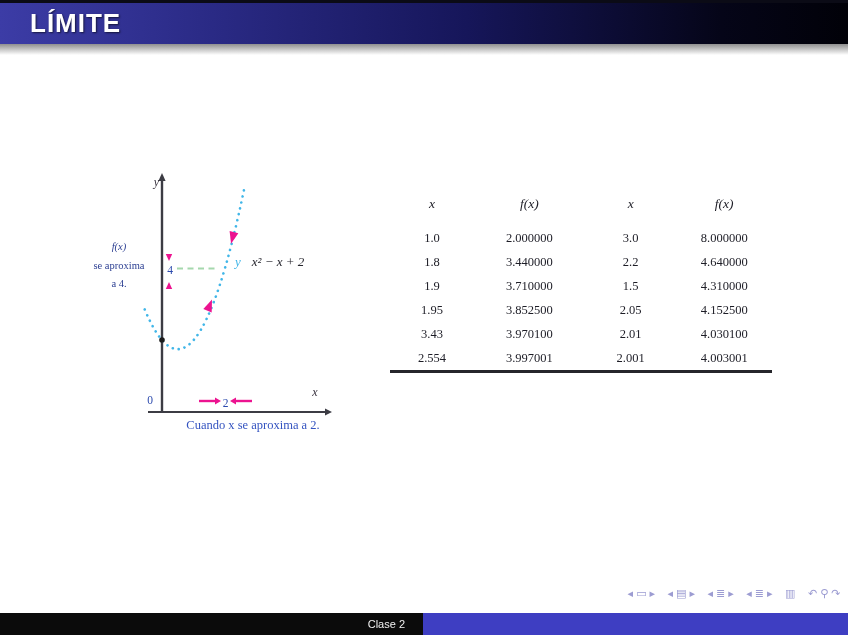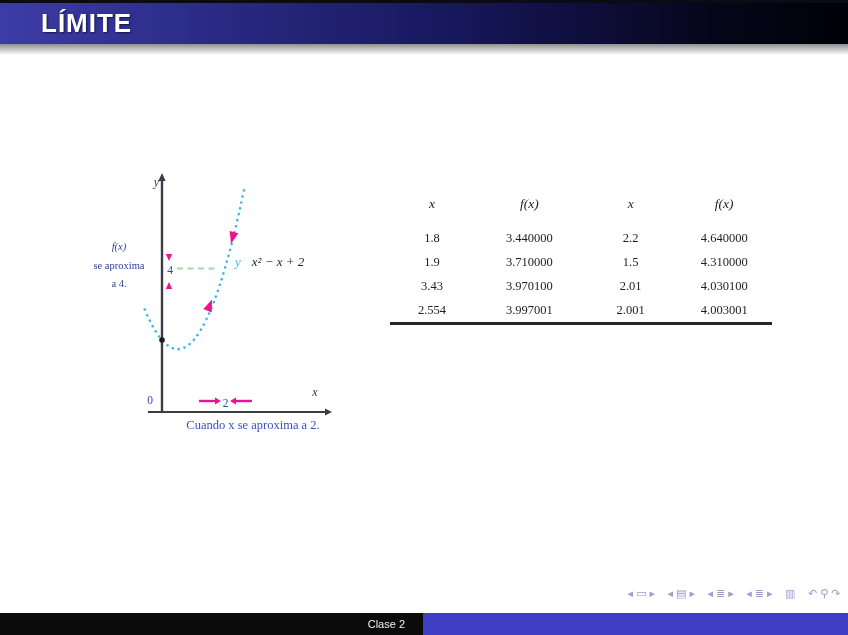--- a/index.html
+++ b/index.html
@@ -8,21 +8,21 @@
     font-family:"Liberation Sans","DejaVu Sans",sans-serif;
   }
   
   .titlebar{
     position:absolute;left:0;top:0;width:848px;height:41px;
     border-top:3px solid #0b0b16;
     background:linear-gradient(to right,#3c3ca6 0%,#2a2a85 25%,#16165a 55%,#050518 85%,#010108 100%);
     display:flex;align-items:center;
   }
   .titlebar h1{
-    margin:11px;padding-left:30px;color:#ffffff;font-size:26px;font-weight:bold;
+    margin:0;padding-left:30px;color:#ffffff;font-size:26px;font-weight:bold;
     letter-spacing:1px;text-shadow:1px 1px 2px rgba(0,0,0,0.6);
   }
   .titlebar-shadow{
     position:absolute;left:0;top:44px;width:848px;height:11px;
     background:linear-gradient(to bottom,#8f8f8f,#ffffff);
   }
   
   .figure{position:absolute;left:85px;top:170px;width:275px;height:270px;}
   .figure svg{display:block;}
   .figure text{font-family:"Liberation Serif","DejaVu Serif",serif;}
@@ -123,30 +123,42 @@
       <thead>
         <tr>
             <th>x</th>
             <th>f(x)</th>
             <th>x</th>
             <th>f(x)</th>
           </tr>
       </thead>
       <tbody>
           <tr>
+            <td>1.0</td>
+            <td>2.000000</td>
+            <td>3.0</td>
+            <td>8.000000</td>
+          </tr>
+          <tr>
             <td>1.8</td>
             <td>3.440000</td>
             <td>2.2</td>
             <td>4.640000</td>
           </tr>
           <tr>
             <td>1.9</td>
             <td>3.710000</td>
             <td>1.5</td>
             <td>4.310000</td>
+          </tr>
+          <tr>
+            <td>1.95</td>
+            <td>3.852500</td>
+            <td>2.05</td>
+            <td>4.152500</td>
           </tr>
           <tr>
             <td>3.43</td>
             <td>3.970100</td>
             <td>2.01</td>
             <td>4.030100</td>
           </tr>
           <tr>
             <td>2.554</td>
             <td>3.997001</td>

